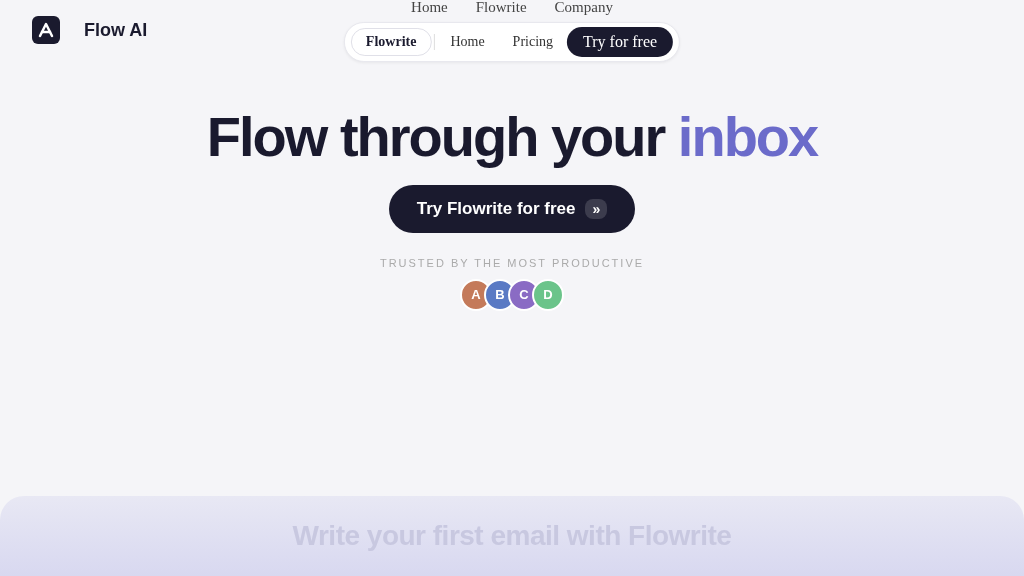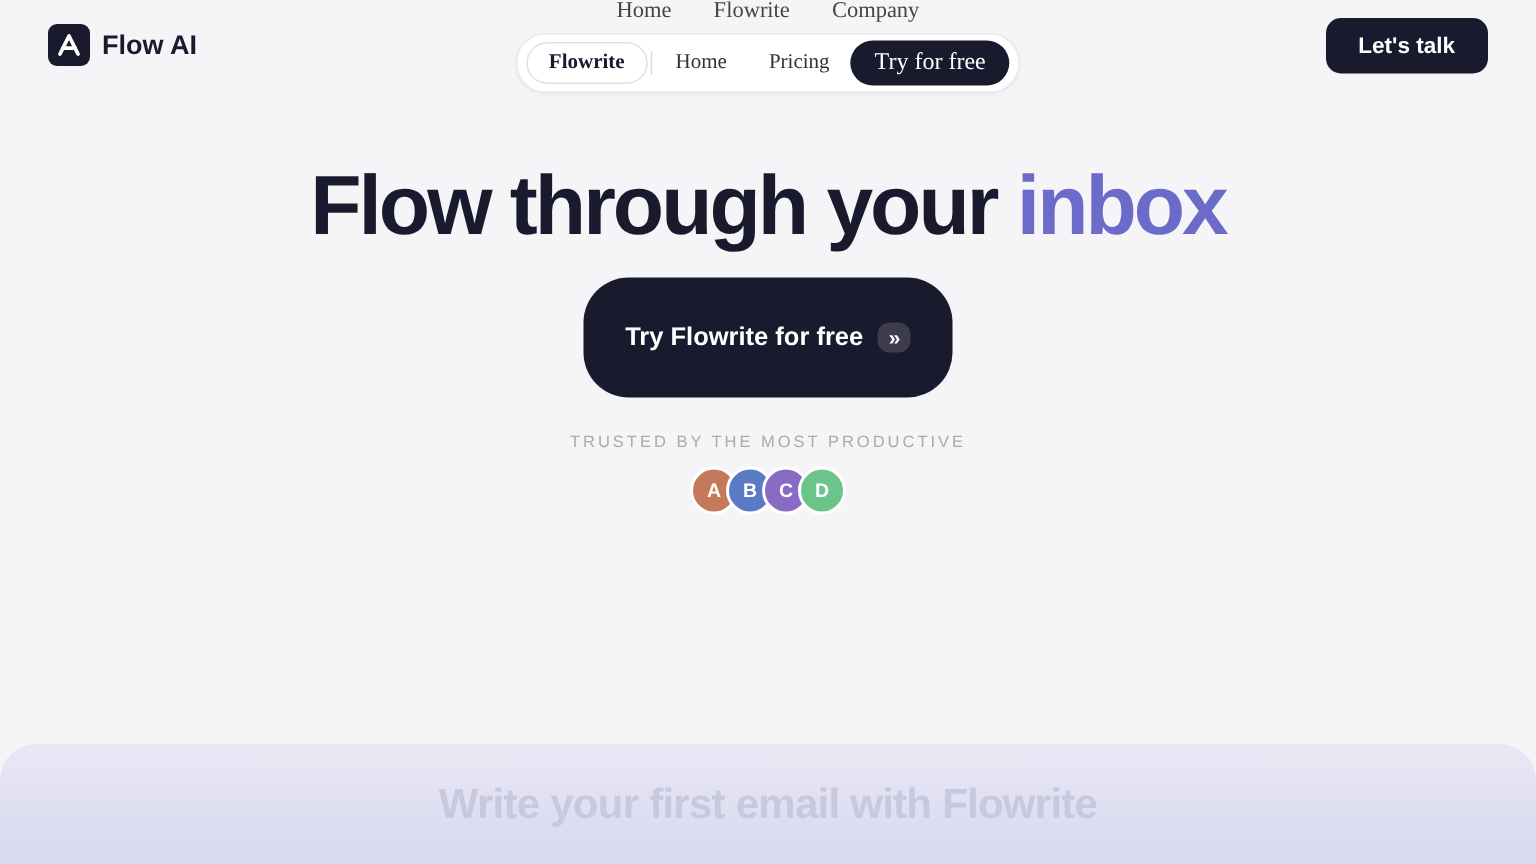--- a/index.html
+++ b/index.html
@@ -21,21 +21,21 @@
       padding: 0 32px;
       height: 60px;
       background: #f5f5f8;
       position: relative;
       z-index: 10;
     }
 
     .logo {
       display: flex;
       align-items: center;
-      gap: 8px;
+      gap: 24px;
       font-weight: 700;
       font-size: 18px;
       color: #1a1a2e;
     }
 
     .logo-icon {
       width: 28px;
       height: 28px;
     }
 
@@ -146,21 +146,21 @@
       max-width: 380px;
     }
 
     .hero-cta {
       display: flex;
       align-items: center;
       gap: 10px;
       background: #1a1a2e;
       color: white;
       border: none;
-      padding: 30px 28px;
+      padding: 14px 28px;
       border-radius: 30px;
       font-size: 17px;
       font-weight: 600;
       cursor: pointer;
       margin-bottom: 24px;
     }
 
     .hero-cta .arrow {
       background: rgba(255,255,255,0.15);
       border-radius: 8px;
@@ -244,21 +244,20 @@
     </div>
     <div class="nav-bottom">
       <a class="nav-pill active" href="#">Flowrite</a>
       <div class="nav-pill-divider"></div>
       <a class="nav-pill" href="#">Home</a>
       <a class="nav-pill" href="#">Pricing</a>
       <a class="nav-pill-cta" href="#">Try for free</a>
     </div>
   </div>
 
-  <button class="lets-talk-btn">Let's talk</button>
 </nav>
 
 <section class="hero">
   <h1 class="hero-title">
     <span>Flow through your </span><span class="highlight">inbox</span>
   </h1>
   <button class="hero-cta">
     <span>Try Flowrite for free</span>
     <span class="arrow">»</span>
   </button>

